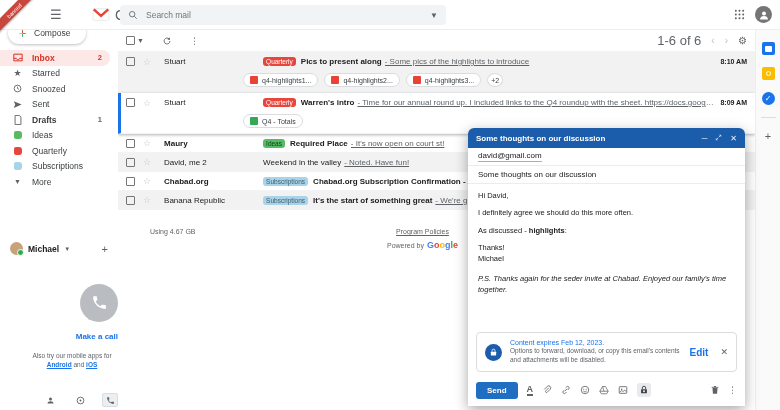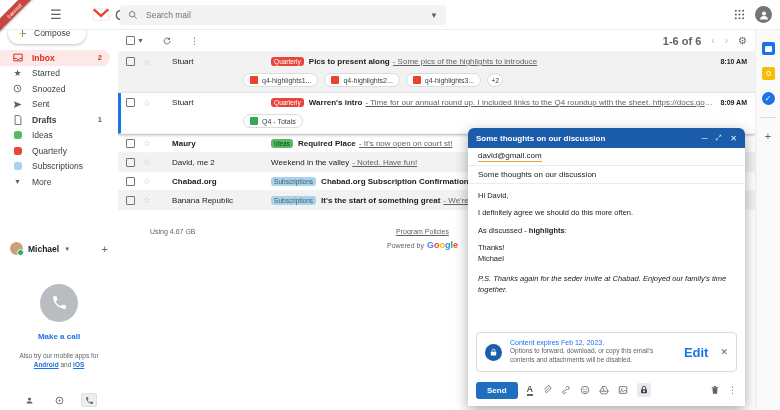--- a/index.html
+++ b/index.html
@@ -34,44 +34,44 @@
   .tag { width:8px; height:8px; border-radius:2px 3px 3px 2px; }
 
   
   .hangouts { margin-top:auto; display:flex; flex-direction:column; padding-bottom:2px; }
   .hg-top { display:flex; align-items:center; gap:5px; padding:0 10px; height:18px; }
   .hg-avatar { width:13px; height:13px; border-radius:50%; background:#c8a27a; position:relative; }
   .hg-avatar:after { content:""; position:absolute; right:-1px; bottom:-1px; width:5px; height:5px; border-radius:50%; background:#34a853; border:1px solid #fff; }
   .hg-name { font-size:8.5px; font-weight:bold; color:#202124; }
   .hg-caret { font-size:6px; color:#5f6368; }
   .hg-plus { margin-left:auto; color:#5f6368; font-size:11px; cursor:pointer; }
-  .hg-body { display:flex; flex-direction:column; align-items:center; margin-top:26px; }
+  .hg-body { display:flex; flex-direction:column; align-items:flex-end; margin-top:26px; }
   .hg-phone-circle { width:38px; height:38px; border-radius:50%; background:#b9bdc1; display:flex; align-items:center; justify-content:center; position:relative; }
   .hg-phone-circle:after { content:""; position:absolute; left:4px; bottom:-3px; border:5px solid transparent; border-top-color:#b9bdc1; transform:rotate(18deg); }
   .hg-call { margin-top:10px; font-size:8px; font-weight:bold; color:#1a73e8; cursor:pointer; }
   .hg-promo { margin-top:10px; font-size:6.5px; color:#5f6368; text-align:center; width:92px; line-height:1.5; }
   .hg-promo a { color:#1a73e8; text-decoration:underline; font-weight:bold; cursor:pointer; }
   .hg-tabs { display:flex; justify-content:center; gap:14px; margin-top:22px; height:16px; align-items:center; }
   .hg-tab { width:16px; height:14px; display:flex; align-items:center; justify-content:center; cursor:pointer; color:#5f6368; }
   .hg-tab.sel { background:#eceff1; border:1px solid #dadce0; border-radius:2px; }
 
   
   .main { position:absolute; top:30px; left:118px; right:25px; bottom:0; background:#fff; }
   .list-toolbar { height:22px; display:flex; align-items:center; padding:0 8px; border-bottom:1px solid #f1f3f4; color:#5f6368; }
   .cb { width:9px; height:9px; border:1px solid #757575; border-radius:1px; display:inline-block; }
   .tb-caret { font-size:7px; margin-left:2px; }
   .tb-ico { margin-left:18px; font-size:11px; cursor:pointer; display:flex; align-items:center; }
   .tb-right { margin-left:auto; display:flex; align-items:center; gap:10px; }
-  .range { font-size:11px; color:#5f6368;font-weight:bold; }
+  .range { font-size:13px; color:#5f6368; }
   .pg { font-size:10px; color:#bdc1c6; cursor:pointer; }
   .gear { font-size:10px; color:#5f6368; cursor:pointer; }
 
   .row { display:flex; align-items:center; border-bottom:1px solid #f1f3f4; padding:0 8px; height:19px; font-size:8px; cursor:pointer; position:relative; }
   .row .star { color:#c4c7c5; font-size:9px; margin-left:8px; }
-  .row .sender { width:112px; margin-left:8px; white-space:nowrap; overflow:hidden;padding-left:13px; }
+  .row .sender { width:112px; white-space:nowrap; overflow:hidden;padding-left:13px; }
   .row .badge { font-size:6.5px; padding:1px 3px; border-radius:3px; margin-right:5px; white-space:nowrap; }
   .badge-quarterly { background:#e8453c; color:#fff; }
   .badge-ideas { background:#57bb63; color:#0d3b1e; }
   .badge-subs { background:#a8d3e8; color:#41606e; }
   .row .subj { font-weight:bold; white-space:nowrap; }
   .row .subj.norm { font-weight:normal; }
   .row .snip { color:#5f6368; white-space:nowrap; overflow:hidden; text-overflow:ellipsis; flex:1; margin-left:3px;text-decoration:underline; }
   .row .time { font-size:7px; font-weight:bold; margin-left:6px; white-space:nowrap; }
   .row.read { background:#f2f2f2; }
   .row-wrap { border-bottom:1px solid #f1f3f4; }
@@ -117,21 +117,21 @@
   .cmp-body p { margin-bottom:6.5px; }
   .cmp-body ul { margin:0 0 6.5px 16px; }
   .cmp-body li { margin-bottom:2px; }
   .cmp-body .ps { font-style:italic; margin-top:9px; }
   .sig { margin-bottom:0 !important; }
   .conf-box { margin:0 8px 6px; border:1px solid #dadce0; border-radius:4px; padding:6px 8px; display:flex; align-items:center; gap:8px; }
   .conf-ico { width:17px; height:17px; min-width:17px; border-radius:50%; background:#1b5cab; display:flex; align-items:center; justify-content:center; }
   .conf-txt { flex:1; }
   .conf-title { font-size:7px; color:#1a73e8; margin-bottom:1px; }
   .conf-desc { font-size:6.5px; color:#5f6368; line-height:1.35; }
-  .conf-edit { font-size:13px; color:#1a73e8; font-weight:bold; cursor:pointer; margin-right:4px; }
+  .conf-edit { font-size:10px; color:#1a73e8; font-weight:bold; cursor:pointer; margin-right:4px; }
   .conf-close { font-size:9px; color:#5f6368; cursor:pointer; }
   .cmp-footer { height:28px; display:flex; align-items:center; padding:0 8px 4px; gap:9px; }
   .send-btn { background:#1f6ec2; color:#fff; font-size:8px; font-weight:bold; border:none; border-radius:3px; padding:4px 11px; cursor:pointer; font-family:"Liberation Sans",sans-serif; }
   .ft-ico { color:#5f6368; display:flex; align-items:center; cursor:pointer; }
   .ft-ico.fmt { font-size:9px; border-bottom:2px solid #5f6368; line-height:1; padding-bottom:0px; font-weight:bold; }
   .ft-ico.conf-on { background:#e8eaed; border-radius:3px; padding:2px; }
   .ft-right { margin-left:auto; display:flex; align-items:center; gap:8px; }
   .dots { color:#5f6368; font-size:9px; cursor:pointer; }
 </style>
 </head>

